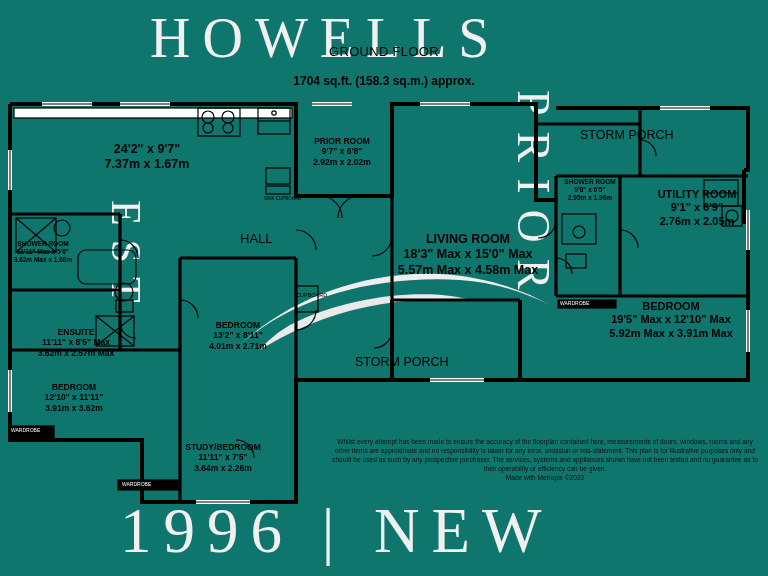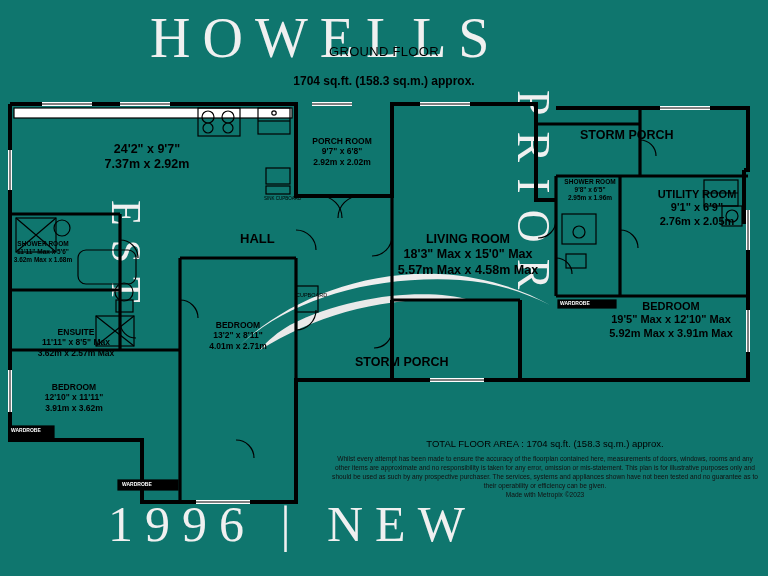--- a/index.html
+++ b/index.html
@@ -40,22 +40,22 @@
   .wm-right {
     top: 90px;
     left: 560px;
     font-size: 46px;
     transform: rotate(90deg);
     transform-origin: left top;
     letter-spacing: 16px;
   }
   .wm-bottom {
     top: 495px;
-    left: 108px;
-    font-size: 50px;
+    left: 120px;
+    font-size: 63px;
   }
   .wm-left {
     top: 200px;
     left: 150px;
     font-size: 42px;
     transform: rotate(90deg);
     transform-origin: left top;
     letter-spacing: 14px;
   }
   .wm-logo {
@@ -120,21 +120,21 @@
   .sz-md .d1, .sz-md .d2 { font-size: 11px; }
 
   .sz-sm .nm { font-size: 8.5px; }
   .sz-sm .d1, .sz-sm .d2 { font-size: 8.5px; }
 
   .sz-xs .nm { font-size: 6.5px; }
   .sz-xs .d1, .sz-xs .d2 { font-size: 6.5px; }
 
   .plainlabel {
     position: absolute;
-    font-weight: bold;
+    font-weight: normal;
     z-index: 6;
     white-space: nowrap;
   }
 
   
   .footer {
     position: absolute;
     left: 330px;
     top: 438px;
     width: 430px;
@@ -294,25 +294,25 @@
       <path d="M556,220 A18,18 0 0,1 538,238"></path>
       <path d="M620,230 A18,18 0 0,1 638,248"></path>
       <path d="M556,258 A16,16 0 0,1 572,274"></path>
       <path d="M236,440 A18,18 0 0,1 254,458"></path>
       <path d="M640,140 A16,16 0 0,1 656,156"></path>
     </g>
   </svg>
 
   <div class="room sz-lg" style="left:42px; top:142px; width:210px;">
     <div class="d1">24'2"  x 9'7"</div>
-    <div class="d2">7.37m  x 2.92m</div>
+    <div class="d2">7.37m  x 1.67m</div>
   </div>
 
   <div class="room sz-sm" style="left:296px; top:136px; width:92px;">
-    <div class="nm">PORCH ROOM</div>
+    <div class="nm">PRIOR ROOM</div>
     <div class="d1">9'7"  x 6'8"</div>
     <div class="d2">2.92m  x 2.02m</div>
   </div>
 
   <div class="plainlabel" style="left:580px; top:128px; font-size:12.5px;">STORM PORCH</div>
 
   <div class="room sz-xs" style="left:550px; top:178px; width:80px;">
     <div class="nm">SHOWER ROOM</div>
     <div class="d1">9'8"  x 6'5"</div>
     <div class="d2">2.95m  x 1.96m</div>
@@ -355,28 +355,32 @@
     <div class="d1">13'2"  x 8'11"</div>
     <div class="d2">4.01m  x 2.71m</div>
   </div>
 
   <div class="room sz-sm" style="left:12px; top:382px; width:124px;">
     <div class="nm">BEDROOM</div>
     <div class="d1">12'10"  x 11'11"</div>
     <div class="d2">3.91m  x 3.62m</div>
   </div>
 
+  <div class="room sz-sm" style="left:152px; top:442px; width:142px;">
+    <div class="nm">STUDY/BEDROOM</div>
+    <div class="d1">11'11"  x 7'5"</div>
+    <div class="d2">3.64m  x 2.26m</div>
+  </div>
 
   <div class="plainlabel" style="left:355px; top:355px; font-size:12.5px;">STORM PORCH</div>
 
   <div class="plainlabel" style="left:264px; top:196px; font-size:4.5px; font-weight:normal;">SINK CUPBOARD</div>
   <div class="plainlabel" style="left:296px; top:292px; font-size:5.5px; font-weight:normal;">CUPBOARD</div>
   <div class="plainlabel" style="left:560px; top:300px; font-size:5px; color:#ffffff;">WARDROBE</div>
   <div class="plainlabel" style="left:11px; top:427px; font-size:5px; color:#ffffff;">WARDROBE</div>
   <div class="plainlabel" style="left:122px; top:481px; font-size:5px; color:#ffffff;">WARDROBE</div>
 
   <div class="footer">
-    <div class="total">TOTAL FLOOR AREA : 1704 sq.ft. (158.3 sq.m.) approx.</div>
     <div class="disc">Whilst every attempt has been made to ensure the accuracy of the floorplan contained here, measurements of doors, windows, rooms and any other items are approximate and no responsibility is taken for any error, omission or mis-statement. This plan is for illustrative purposes only and should be used as such by any prospective purchaser. The services, systems and appliances shown have not been tested and no guarantee as to their operability or efficiency can be given.</div>
     <div class="disc">Made with Metropix ©2023</div>
   </div>
 
 </div>
 
 </body></html>

